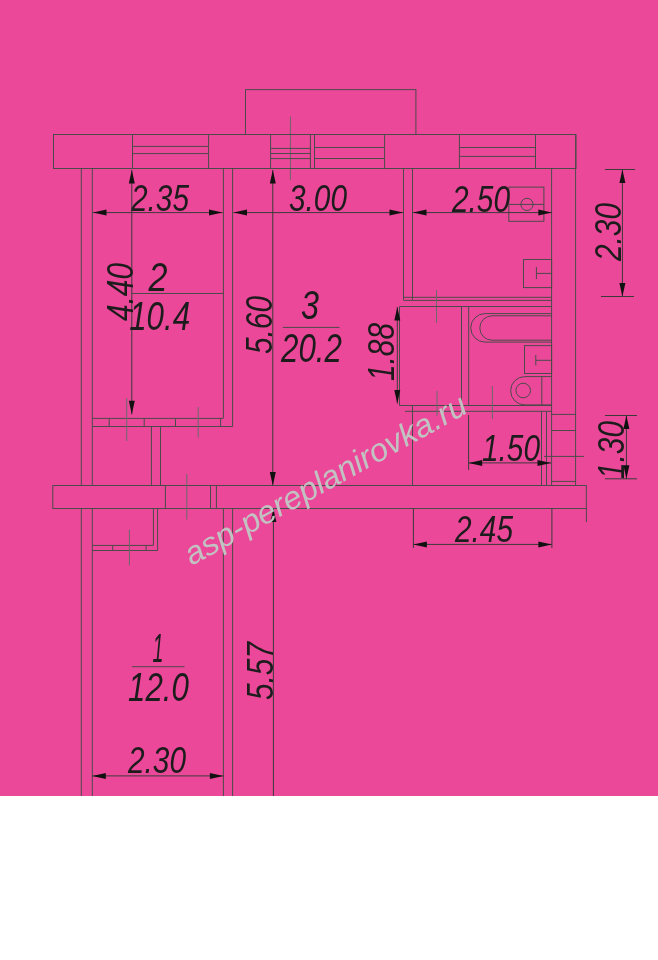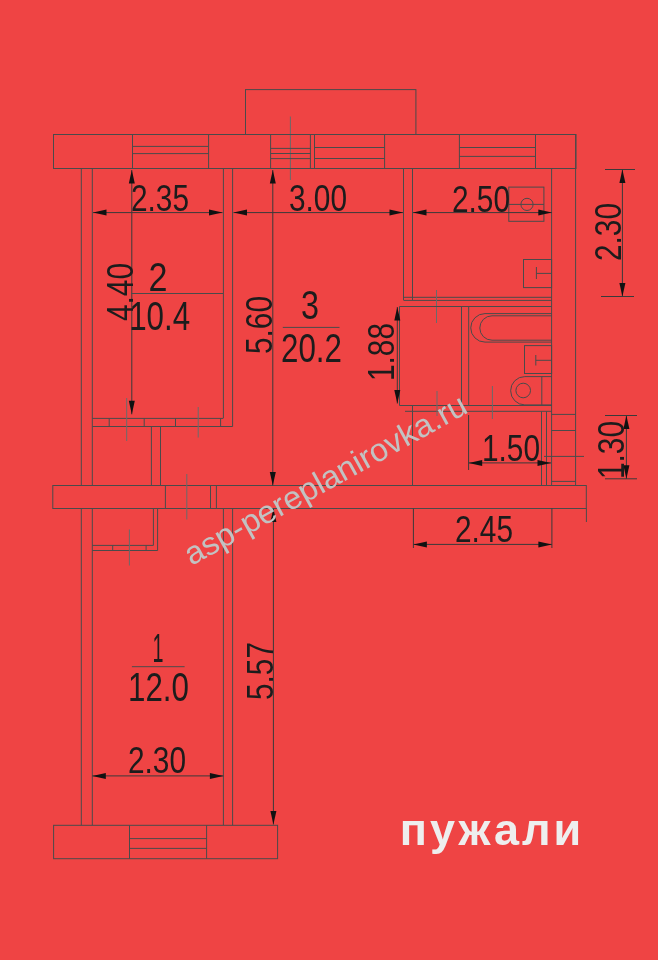--- a/index.html
+++ b/index.html
@@ -1,16 +1,16 @@
 <!DOCTYPE html>
 <html><head>
 <meta charset="utf-8">
 <style>
   html,body{margin:0;padding:0;background:#ffffff;}
-  #page{position:relative;width:658px;height:960px;background:#ef4444;overflow:hidden;}
+  #page{position:relative;width:658px;height:796px;background:#ec4899;overflow:hidden;font-style:italic;}
   svg{position:absolute;left:0;top:0;}
   text{font-family:"Liberation Sans",sans-serif;}
 </style>
 </head>
 <body>
 <div id="page">
 <svg width="658" height="960" viewBox="0 0 658 960">
   <g stroke="#4a4a4a" stroke-width="1" fill="none">
 
     <g>

